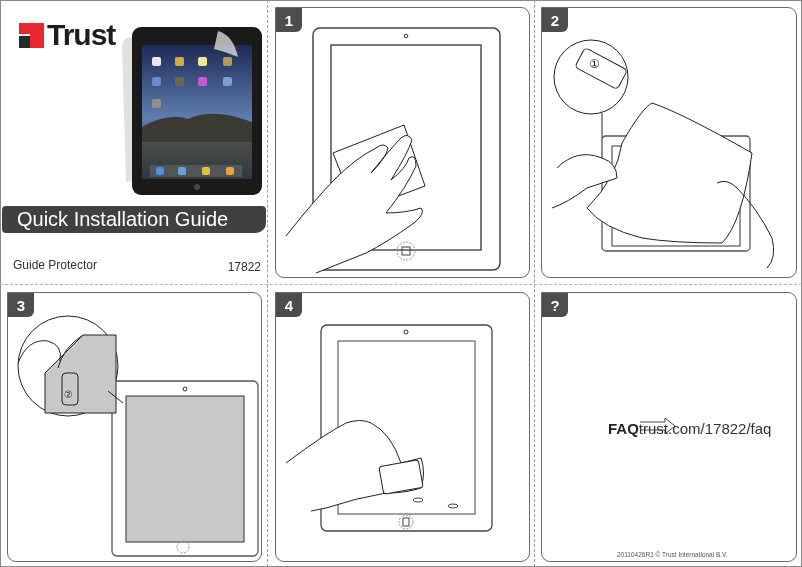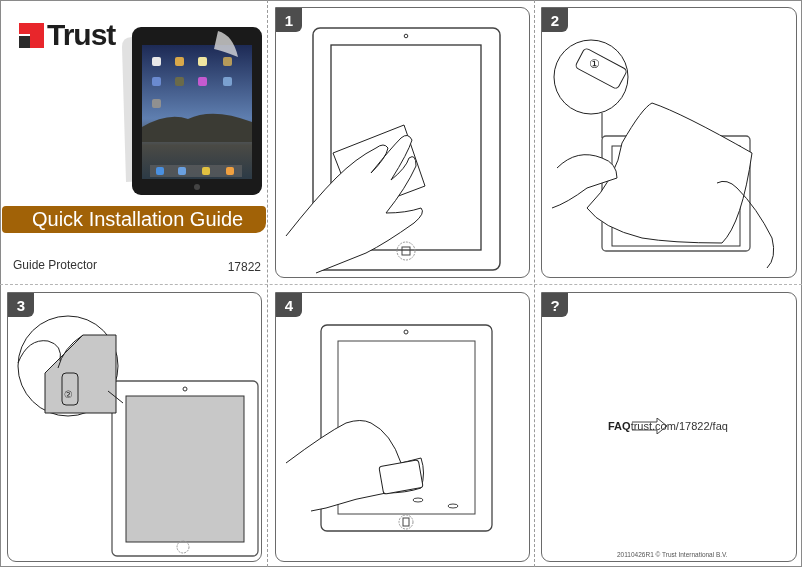--- a/index.html
+++ b/index.html
@@ -5,24 +5,24 @@
   html,body{margin:0;padding:0;background:#fff;}
   body{width:802px;height:567px;position:relative;overflow:hidden;font-family:"Liberation Sans",sans-serif;color:#333;}
   .cut-v{position:absolute;top:0;bottom:0;width:0;border-left:1px dashed #9a9a9a;}
   .cut-h{position:absolute;left:0;right:0;height:0;border-top:1px dashed #b5b5b5;}
   .outer{position:absolute;left:0;top:0;width:800px;height:565px;border:1px solid #8a8a8a;}
   .panel{position:absolute;border:1.5px solid #6a6a6a;border-radius:0 9px 9px 9px;background:#fff;overflow:hidden;}
   .tab{position:absolute;left:0;top:0;width:26px;height:24px;background:#4d4d4d;color:#fff;font-weight:bold;font-size:15px;display:flex;align-items:center;justify-content:center;border-radius:0 0 6px 0;}
   .logo{position:absolute;left:19px;top:20px;display:flex;align-items:center;}
   .logo-mark{width:25px;height:25px;position:relative;margin-right:3px;}
   .logo-text{font-family:"Liberation Sans",sans-serif;font-weight:bold;font-size:30px;color:#1e1e1e;letter-spacing:-1px;line-height:1;}
-  .banner{position:absolute;left:2px;top:206px;width:264px;height:27px;background:#a16207;border-radius:4px 4px 10px 4px;color:#fff;font-size:20px;line-height:27px;padding-left:30px;box-sizing:border-box;}
+  .banner{position:absolute;left:2px;top:206px;width:264px;height:27px;background:#404040;border-radius:4px 4px 10px 4px;color:#fff;font-size:20px;line-height:27px;padding-left:15px;box-sizing:border-box;}
   .product{position:absolute;left:13px;top:258px;font-size:12px;color:#333;}
   .model{position:absolute;right:541px;top:260px;font-size:12px;color:#333;}
-  .faq{position:absolute;left:571px;top:420px;font-size:11px;color:#333;white-space:nowrap;padding-left:37px;}
+  .faq{position:absolute;left:571px;top:420px;font-size:15px;color:#333;white-space:nowrap;padding-left:37px;}
   .faq b{color:#222;}
   .footer{position:absolute;left:617px;top:551px;font-size:6.5px;color:#555;}
 </style>
 </head>
 <body>
 
 <div class="outer"></div>
 
 <div class="cut-v" style="left:267px;"></div>
 <div class="cut-v" style="left:534px;"></div>

